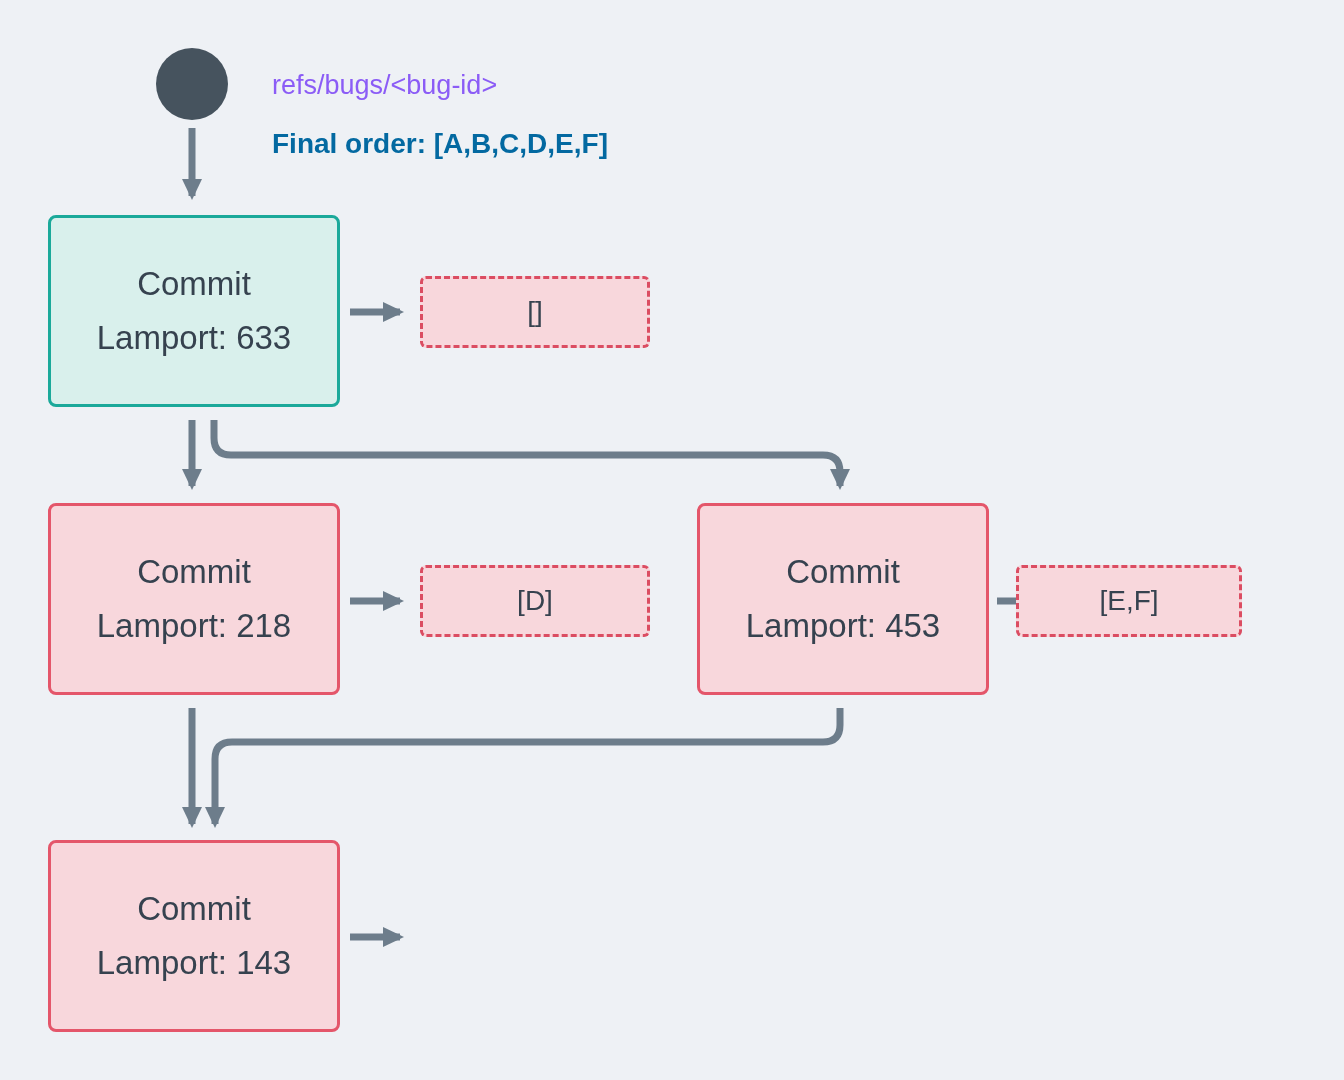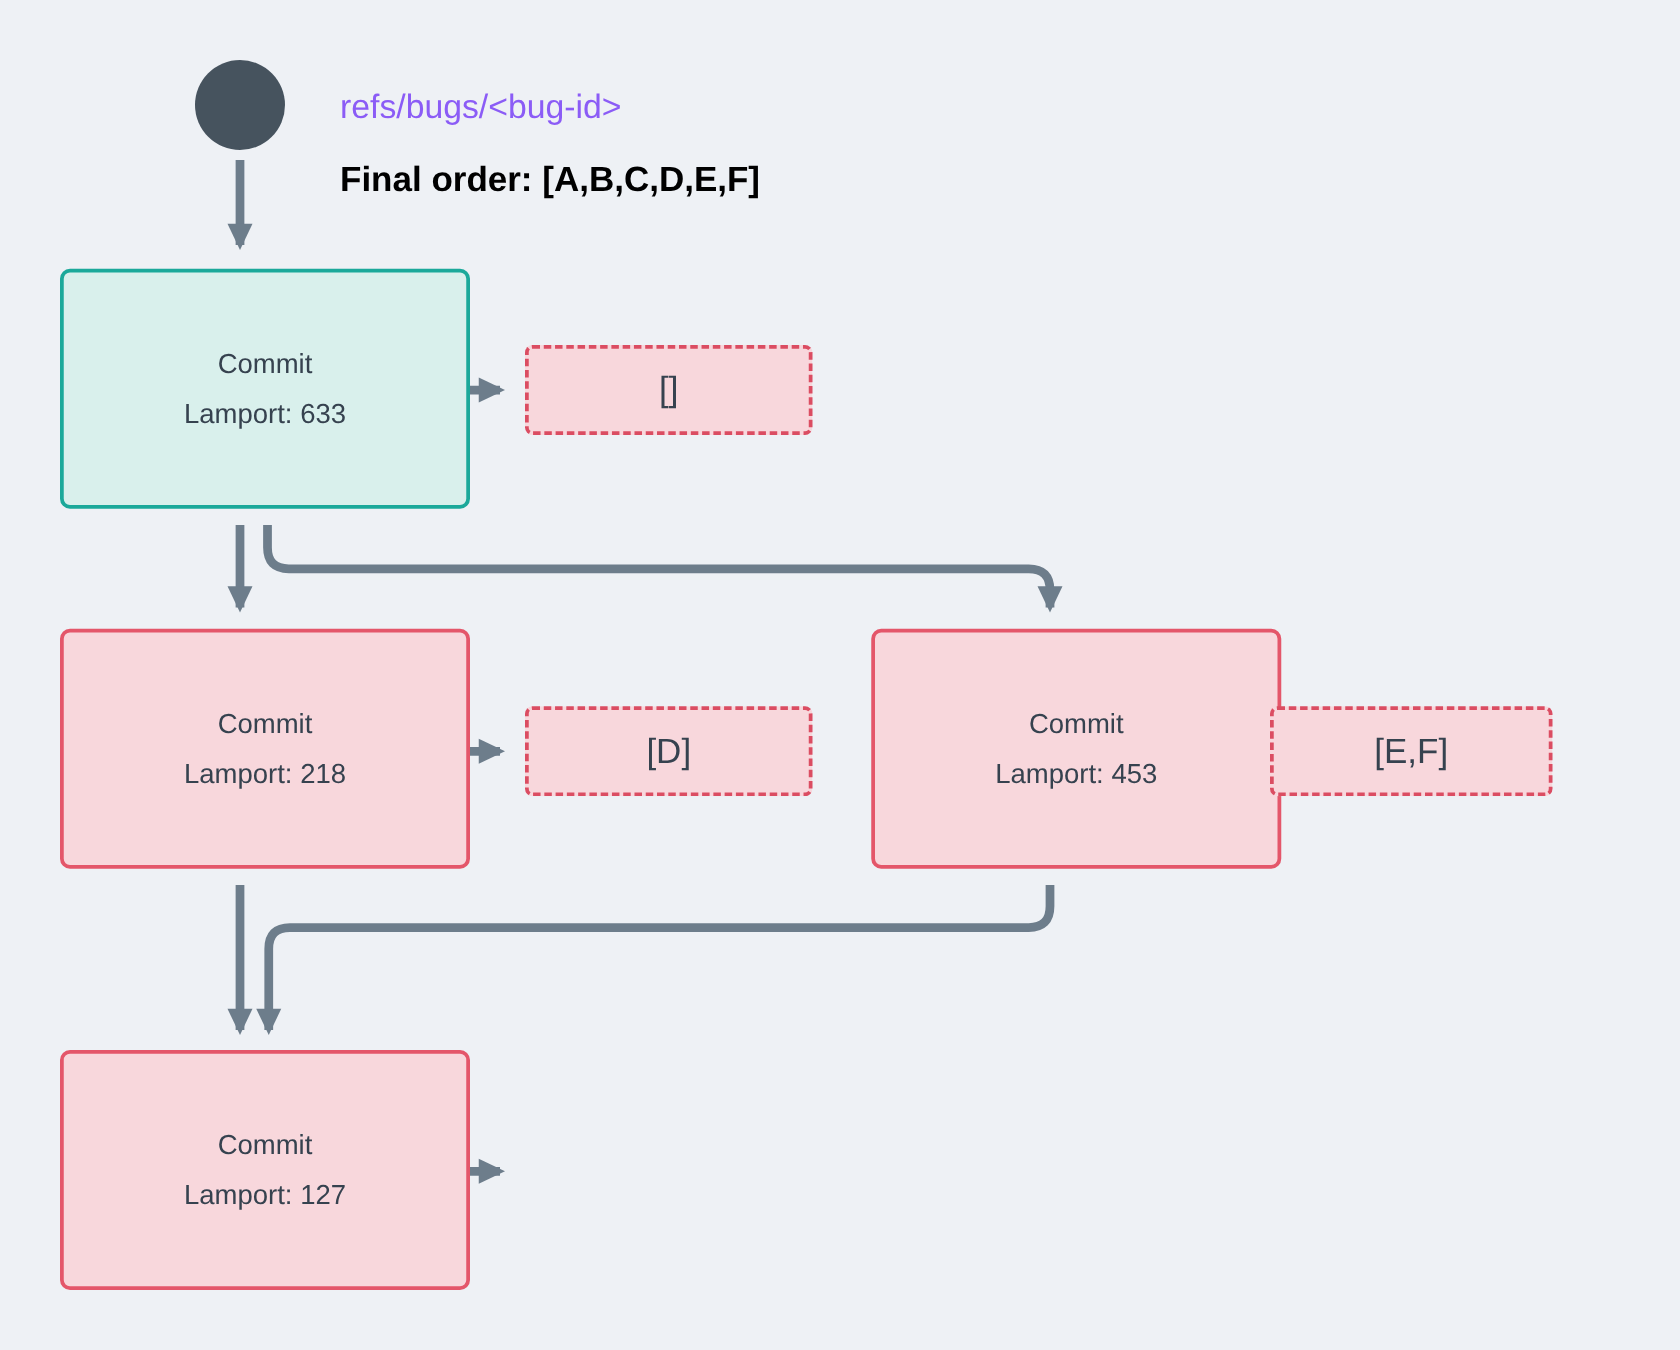--- a/index.html
+++ b/index.html
@@ -34,33 +34,33 @@
     left: 272px; top: 70px;
     font-size: 27px;
     color: #8b5cf6;
     white-space: pre;
   }
   .final-order {
     position: absolute;
     left: 272px; top: 128px;
     font-size: 28px;
     font-weight: bold;
-    color: #000000;
+    color: #0369a1;
     white-space: pre;
   }
   .node {
     position: absolute;
-    width: 328px; height: 192px;
+    width: 292px; height: 192px;
     border-radius: 8px;
     display: flex;
     flex-direction: column;
     align-items: center;
     justify-content: center;
     gap: 14px;
-    font-size: 22px;
+    font-size: 33px;
     box-sizing: border-box;
     text-align: center;
   }
   .node.head {
     background: #d9f0ec;
     border: 3px solid #1ba99a;
   }
   .node.pink {
     background: #f8d7dc;
     border: 3px solid #e4566a;
@@ -130,16 +130,16 @@
   <div class="node pink" style="left:697px; top:503px;">
     <div class="line">Commit</div>
     <div class="line">Lamport: 453</div>
   </div>
   <div class="dashed-box" style="left:1016px; top:565px; width:226px;">
     <span>[E,F]</span>
   </div>
 
   <div class="node pink" style="left:48px; top:840px;">
     <div class="line">Commit</div>
-    <div class="line">Lamport: 127</div>
+    <div class="line">Lamport: 143</div>
   </div>
 
 </div>
 
 </body></html>

